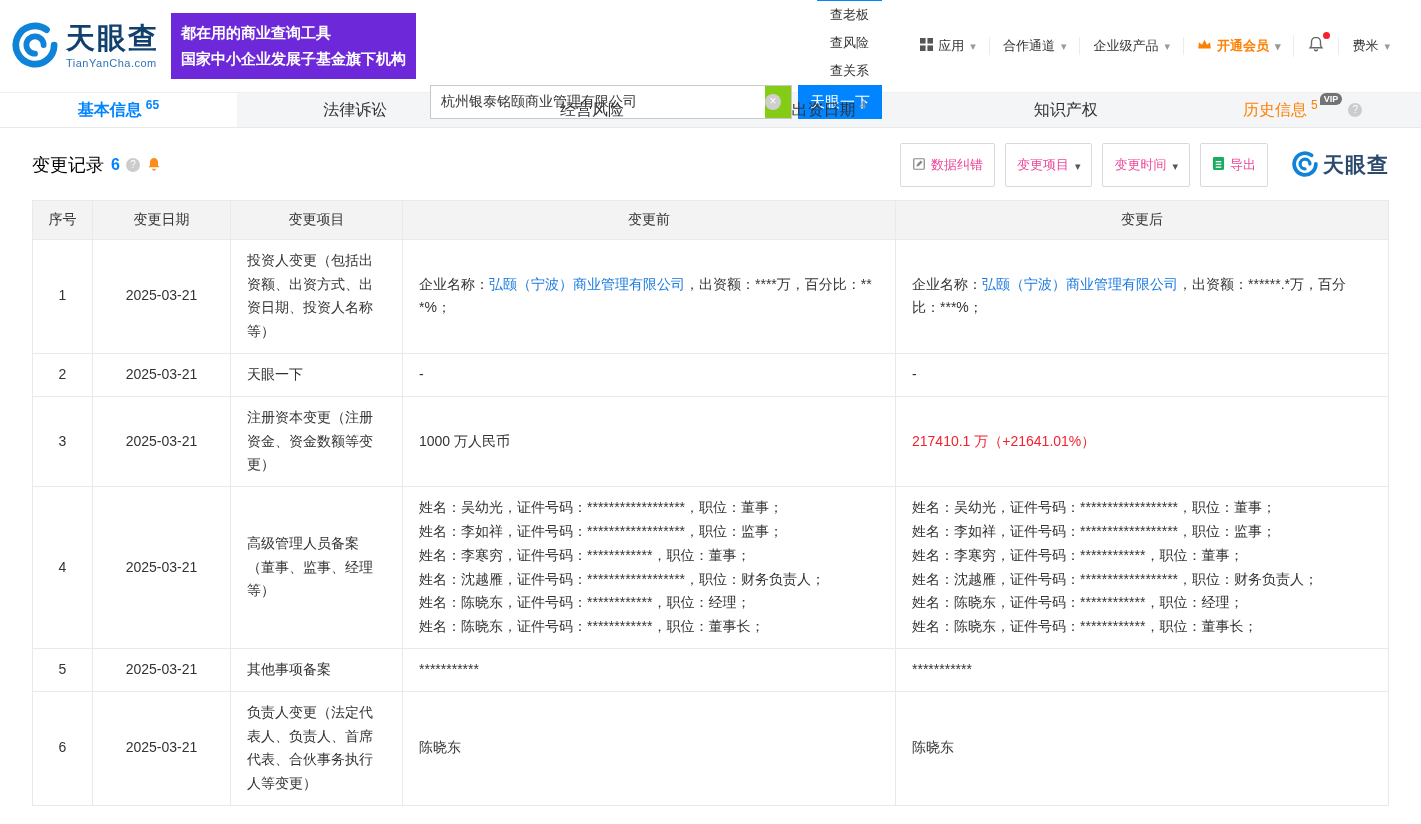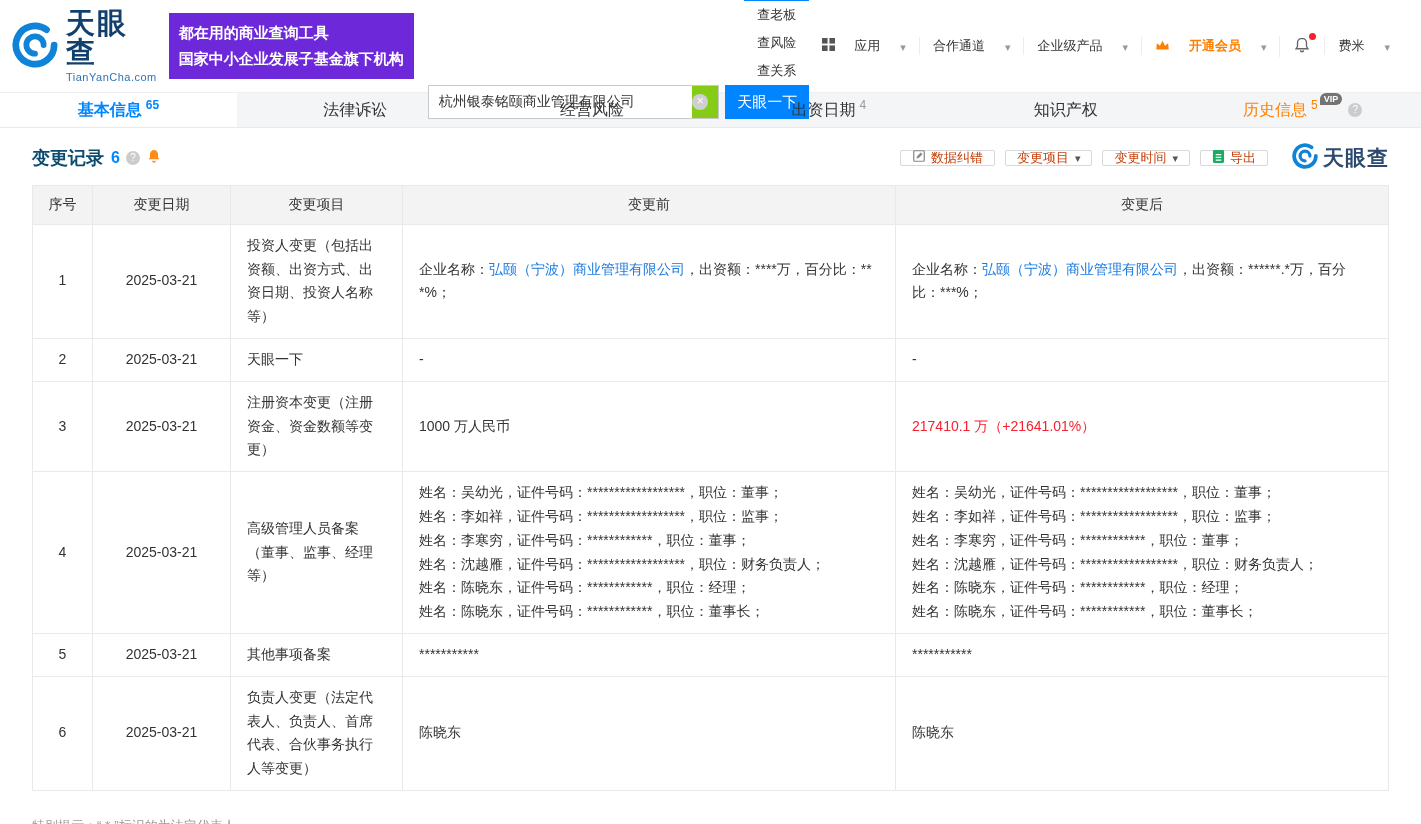--- a/index.html
+++ b/index.html
@@ -20,45 +20,45 @@
   .search-tabs { display: flex; font-size: 13px; align-items: flex-end; flex-direction: column; }
   .search-tab { padding: 5px 13px; cursor: pointer; color: #333; }
   .search-tab.active { background: #0084ff; color: #fff; }
   .search-row { display: flex; height: 34px; }
   .search-input-wrap { flex: 1; display: flex; align-items: center; border: 1px solid #c9c9c9; background: #84cc16; justify-content: flex-end; }
   .search-input { flex: 1; border: none; outline: none; font-size: 14px; padding: 0 10px; color: #333; height: 100%; font-family: inherit; }
   .clear-icon { width: 16px; height: 16px; border-radius: 50%; background: #cfcfcf; color: #fff; font-size: 12px; line-height: 15px; text-align: center; margin-right: 10px; cursor: pointer; flex: none; }
   .search-btn { width: 84px; background: #0084ff; color: #fff; border: none; font-size: 15px; margin-left: 6px; cursor: pointer; font-family: inherit; }
 
   .top-nav { margin-left: auto; display: flex; align-items: center; font-size: 13px; }
-  .nav-item { display: flex; align-items: center; gap: 19px; padding: 0 13px; cursor: pointer; position: relative; white-space: nowrap; }
+  .nav-item { display: flex; align-items: center; gap: 5px; padding: 0 13px; cursor: pointer; position: relative; white-space: nowrap; font-family: Liberation Serif, serif; }
   .nav-item + .nav-item { border-left: 1px solid #ececec; }
   .nav-vip { color: #ff8000; font-weight: bold; }
   .caret::after { content: "▾"; color: #999; font-size: 11px; margin-left: 1px; }
   .bell-wrap { position: relative; display: flex; align-items: center; }
   .bell-dot { position: absolute; top: -3px; right: 8px; width: 7px; height: 7px; border-radius: 50%; background: #f5222d; }
 
   
   .page-tabs { display: flex; background: #f4f5f7; border-top: 1px solid #efefef; border-bottom: 1px solid #e9e9e9; height: 36px; }
   .page-tab { flex: 1; display: flex; align-items: center; justify-content: center; font-size: 16px; gap: 4px; cursor: pointer; color: #333; }
   .page-tab.active { background: #fff; color: #0084ff; font-weight: bold; }
   .tab-count { font-size: 12px; color: #999; position: relative; top: -5px; }
   .page-tab.active .tab-count { color: #0084ff; }
   .page-tab.vip-tab { color: #ff8000; }
   .page-tab.vip-tab .tab-count { color: #ff8000; }
   .vip-badge { background: #737373; color: #fff; font-size: 9px; font-weight: bold; padding: 1px 4px; border-radius: 6px 6px 6px 0; position: relative; top: -11px; left: -2px; }
   .q-icon { width: 14px; height: 14px; border-radius: 50%; background: #ccc; color: #fff; font-size: 10px; line-height: 14px; text-align: center; display: inline-block; flex: none; cursor: pointer; }
 
   
   .section-head { display: flex; align-items: center; padding: 15px 32px 11px; }
-  .section-title { font-size: 18px; font-weight: bold; color: #0c4a6e; }
+  .section-title { font-size: 18px; font-weight: normal; color: #000000; }
   .section-count { color: #0084ff; margin: 0 4px 0 7px; font-size: 16px; font-weight: bold; }
   .section-head .q-icon { margin: 0 6px 0 2px; }
   .head-right { margin-left: auto; display: flex; align-items: center; gap: 10px; }
-  .ctrl-btn { height: 16px; border: 1px solid #d9d9d9; background: #fff; border-radius: 2px; padding: 0 11px; font-size: 13px; color: #c2410c; display: flex; align-items: center; gap: 5px; cursor: pointer; font-family: inherit; }
+  .ctrl-btn { height: 44px; border: 1px solid #d9d9d9; background: #fff; border-radius: 2px; padding: 0 11px; font-size: 13px; color: #ec4899; display: flex; align-items: center; gap: 5px; cursor: pointer; font-family: inherit; }
   .ctrl-btn .caret::after { color: #555; }
   .watermark { display: flex; align-items: center; gap: 5px; margin-left: 14px; }
   .watermark-text { font-size: 21px; font-weight: bold; color: #2c4a6e; letter-spacing: 1px; }
 
   
   .change-table { width: 1357px; margin: 2px 32px 0; border-collapse: collapse; table-layout: fixed; font-size: 14px; }
   .change-table th, .change-table td { border: 1px solid #e9e9e9; padding: 9px 16px; line-height: 1.7; vertical-align: middle; word-break: break-all; text-align: left; }
   .change-table thead th { background: #f3f3f3; text-align: center; font-weight: normal; color: #333; padding: 7px 8px; }
   td.center { text-align: center; }
   .multi { white-space: pre-line; }

